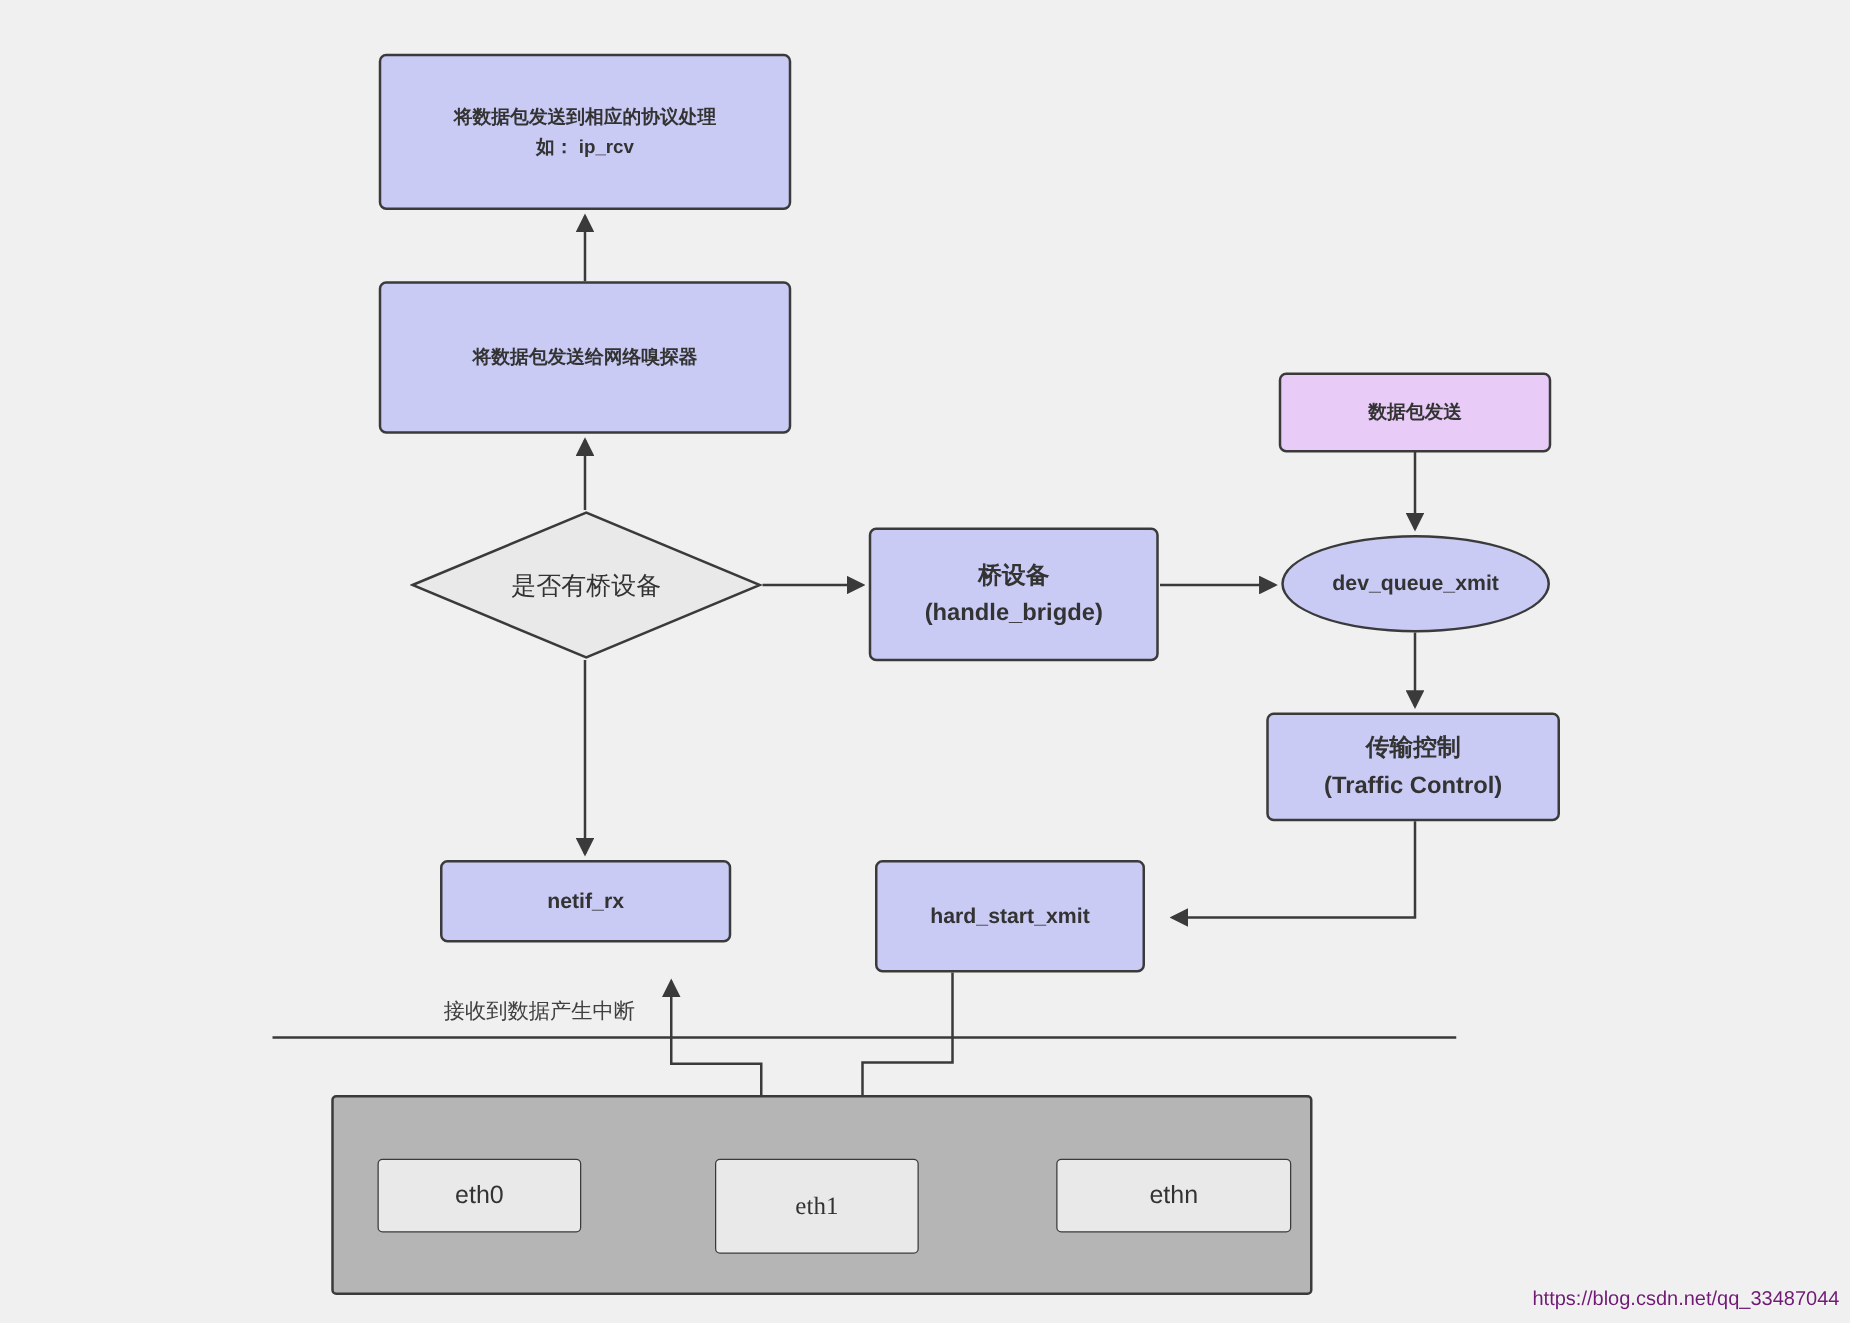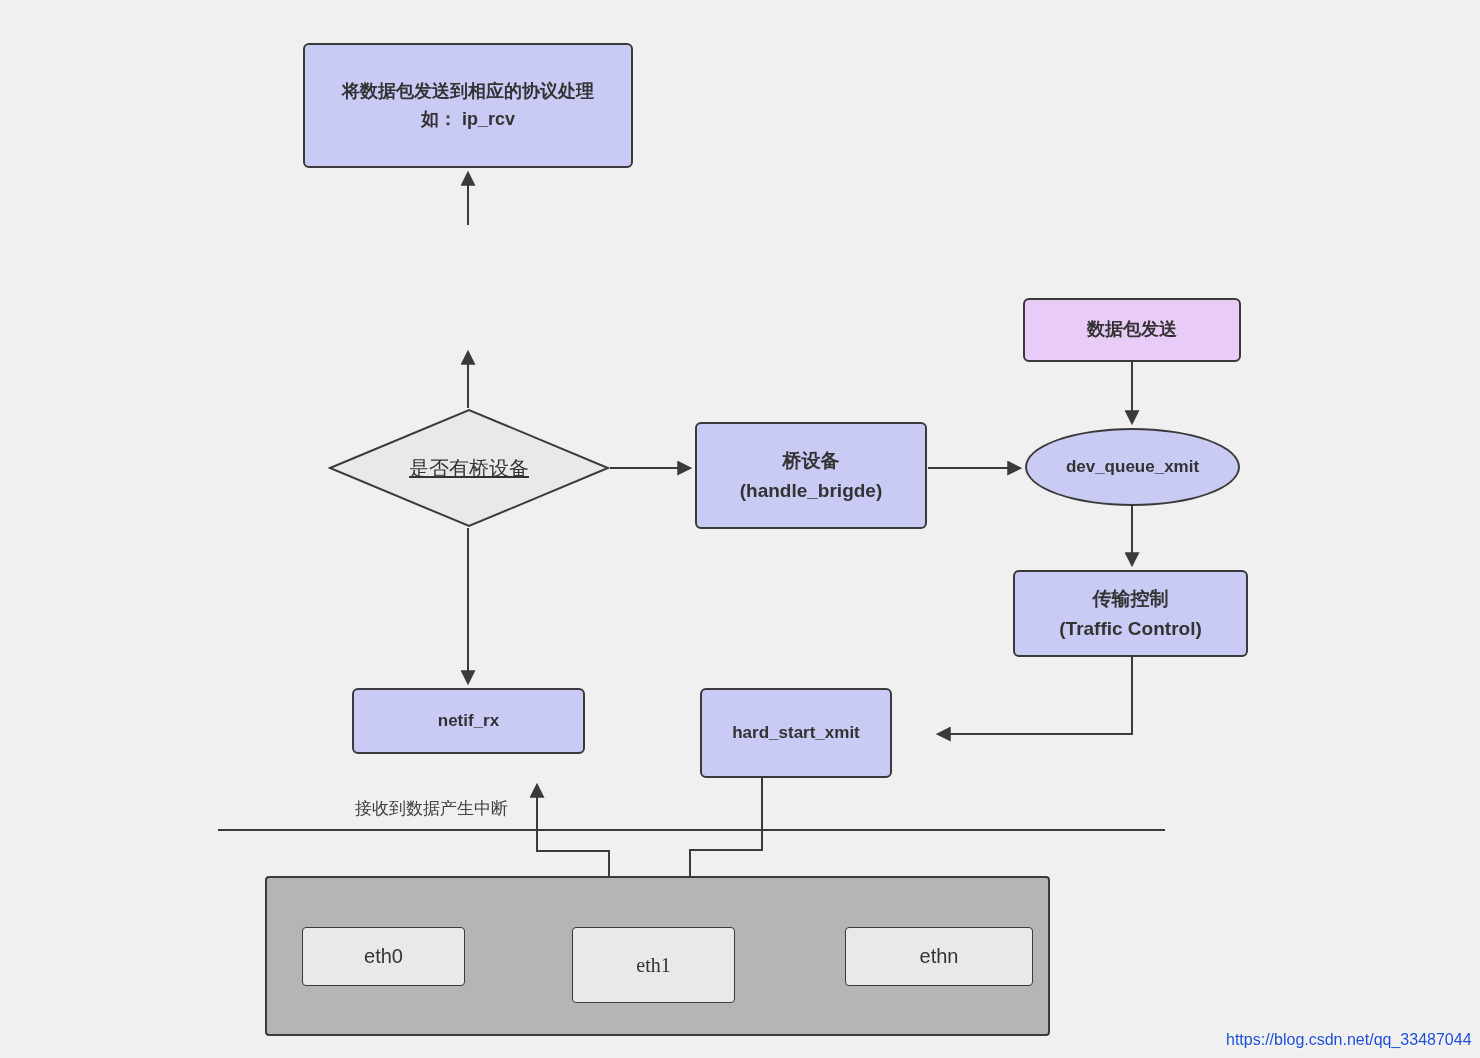--- a/index.html
+++ b/index.html
@@ -11,43 +11,43 @@
   .edges { position: absolute; left: 0; top: 0; width: 1480px; height: 1058px; pointer-events: none; }
   .node {
     position: absolute; box-sizing: border-box;
     display: flex; flex-direction: column; align-items: center; justify-content: center;
     text-align: center; color: var(--text, #333333); z-index: 2;
   }
   .rect  { background: var(--node-fill, #c9cbf5); border: 2px solid var(--node-border, #3a3a3a); border-radius: 6px; }
   .send  { background: var(--send-fill, #e8ccf7); }
   .ellipse { background: var(--node-fill, #c9cbf5); border: 2px solid var(--node-border, #3a3a3a); border-radius: 50%; }
   .bold { font-weight: bold; }
-  .cn   { font-size: 18px; line-height: 1.55; }
+  .cn   { font-size: 15px; line-height: 1.55; }
   .code { font-size: 17px; }
   .diamond { position: absolute; z-index: 2; }
   .diamond svg { position: absolute; left: 0; top: 0; width: 100%; height: 100%; }
   .diamond polygon { fill: var(--decision-fill, #e9e9e9); stroke: var(--node-border, #3a3a3a); stroke-width: 2; }
   .dlabel {
     position: absolute; left: 0; top: 0; width: 100%; height: 100%;
     display: flex; align-items: center; justify-content: center;
-    font-size: 20px; color: var(--text, #333333); text-decoration: underline;
+    font-size: 20px; color: var(--text, #333333);
   }
   .hw {
     position: absolute; box-sizing: border-box; z-index: 1;
     background: var(--hardware-fill, #b5b5b5); border: 2px solid var(--node-border, #3a3a3a); border-radius: 4px;
   }
   .eth {
     background: var(--eth-fill, #e9e9e9); border: 1.5px solid var(--node-border, #3a3a3a); border-radius: 4px;
     font-size: 20px; z-index: 3;
   }
   .note {
     position: absolute; font-size: 17px; color: #404040; z-index: 2; white-space: nowrap;
   }
   .watermark {
-    position: absolute; font-size: 16px; color: #1d4ed8; z-index: 4; white-space: nowrap;
+    position: absolute; font-size: 16px; color: #701a75; z-index: 4; white-space: nowrap;
     text-shadow: 0 1px 1px #fafafa;
   }
 </style>
 </head>
 <body>
 
 <div class="canvas">
 
   <svg class="edges" width="1480" height="1058" viewBox="0 0 1480 1058">
     <defs>
@@ -66,20 +66,23 @@
     <path d="M 762 778 L 762 850 L 690 850 L 690 919" fill="none" stroke="#3a3a3a" stroke-width="2" marker-end="url(#arrow)"></path>
     <path d="M 609 926 L 609 851 L 537 851 L 537 785" fill="none" stroke="#3a3a3a" stroke-width="2" marker-end="url(#arrow)"></path>
     <path d="M 218 830 L 1165 830" fill="none" stroke="#3a3a3a" stroke-width="2"></path>
   </svg>
 
   <div class="node rect bold cn" style="left:303px; top:43px; width:330px; height:125px;">
     <span>将数据包发送到相应的协议处理</span>
     <span>如： ip_rcv</span>
   </div>
 
+  <div class="node rect bold cn" style="left:303px; top:225px; width:330px; height:122px;">
+    <span>将数据包发送给网络嗅探器</span>
+  </div>
 
   <div class="diamond" style="left:328px; top:408px; width:282px; height:120px;">
     <svg viewBox="0 0 282 120" preserveAspectRatio="none">
       <polygon points="2,60 141,2 280,60 141,118"></polygon>
     </svg>
     <span class="dlabel">是否有桥设备</span>
   </div>
 
   <div class="node rect bold cn" style="left:695px; top:422px; width:232px; height:107px; font-size:19px;">
     <span>桥设备</span>
@@ -96,21 +99,21 @@
 
   <div class="node rect bold cn" style="left:1013px; top:570px; width:235px; height:87px; font-size:19px;">
     <span>传输控制</span>
     <span>(Traffic Control)</span>
   </div>
 
   <div class="node rect bold code" style="left:352px; top:688px; width:233px; height:66px;">
     <span>netif_rx</span>
   </div>
 
-  <div class="node rect bold code" style="left:700px; top:688px; width:192px; height:90px;">
+  <div class="node rect bold code" style="left:700px; top:688px; width:216px; height:90px;">
     <span>hard_start_xmit</span>
   </div>
 
   <div class="note" style="left:355px; top:797px;">接收到数据产生中断</div>
 
   <div class="hw" style="left:265px; top:876px; width:785px; height:160px;"></div>
 
   <div class="node eth" style="left:302px; top:927px; width:163px; height:59px;">
     <span>eth0</span>
   </div>

